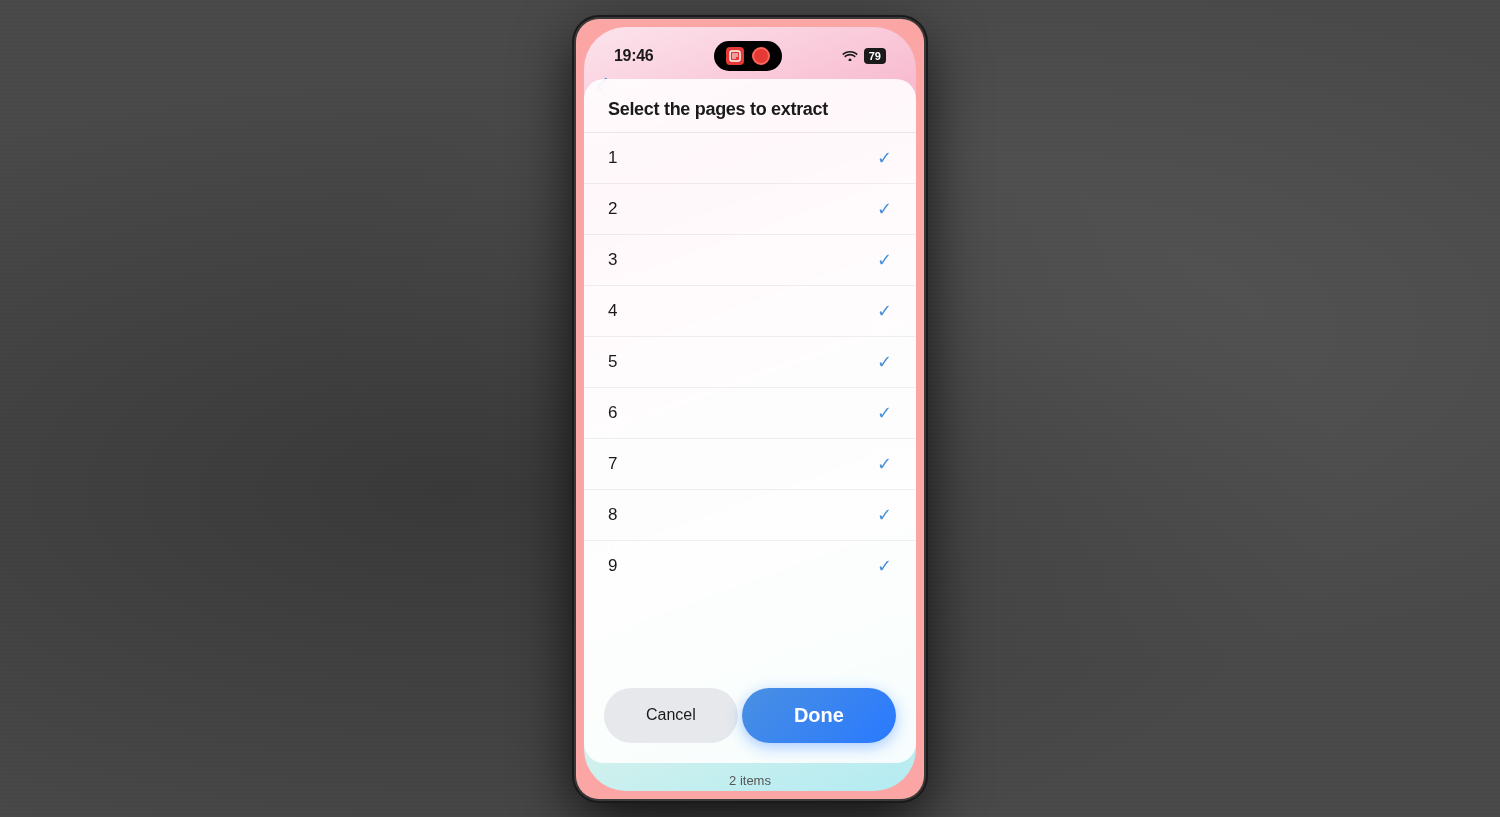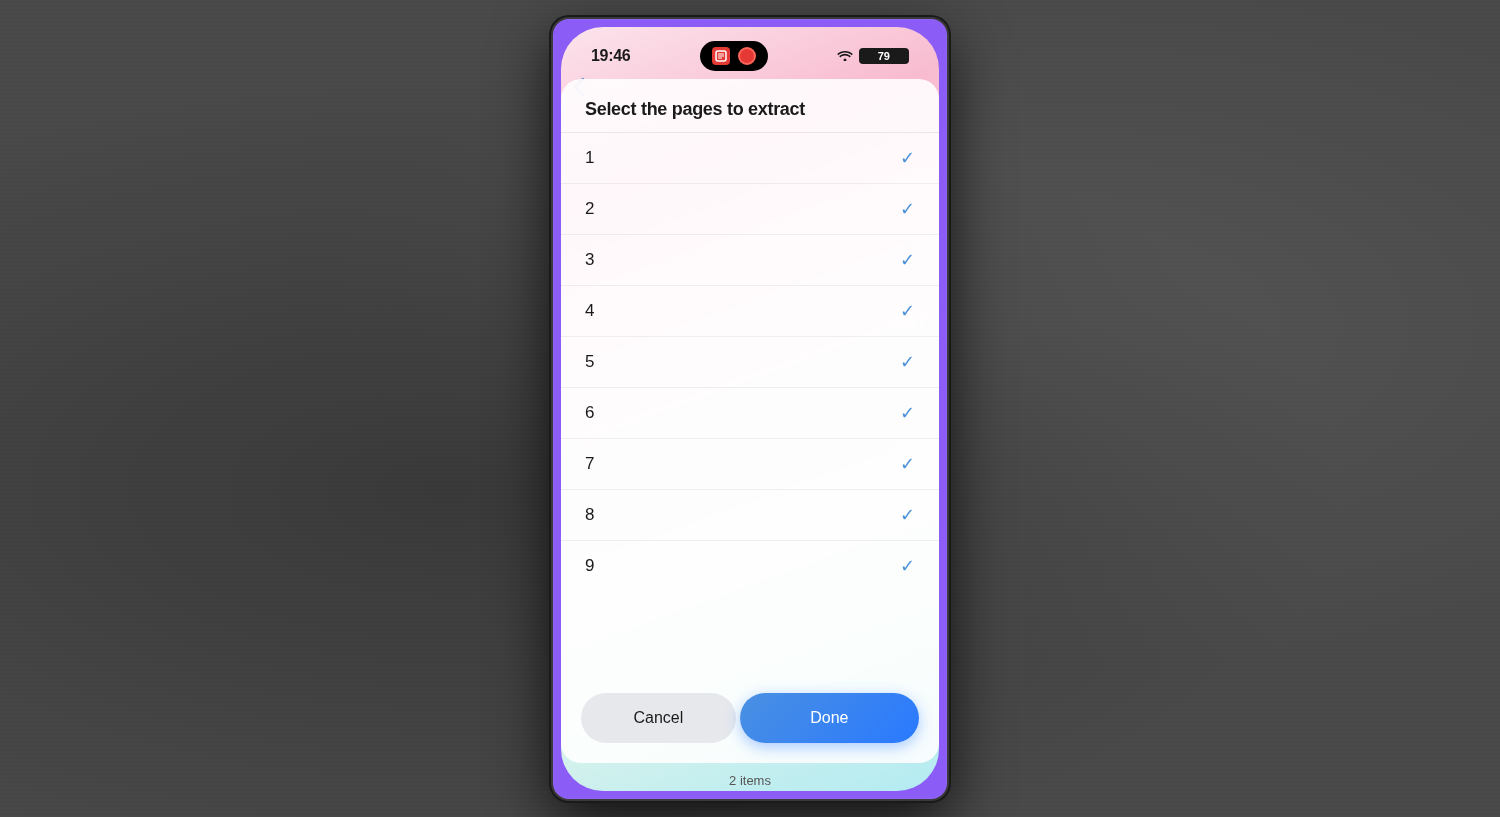--- a/index.html
+++ b/index.html
@@ -30,24 +30,24 @@
           transparent 2px,
           rgba(0,0,0,0.03) 2px,
           rgba(0,0,0,0.03) 4px
         );
       pointer-events: none;
     }
 
     
     .phone {
       position: relative;
-      width: 394px;
+      width: 348px;
       height: 780px;
-      background: #8b5cf6;
-      border-radius: 16px;
+      background: #fca5a5;
+      border-radius: 23px;
       box-shadow:
         0 0 0 2px #3a3a3a,
         0 0 0 4px #1a1a1a,
         0 20px 60px rgba(0,0,0,0.8),
         inset 0 0 0 1px rgba(255,255,255,0.05);
       overflow: hidden;
       display: flex;
       flex-direction: column;
     }
 
@@ -128,21 +128,21 @@
 
     .wifi-icon {
       color: #1a1a1a;
       font-size: 14px;
     }
 
     .battery-badge {
       background: #1a1a1a;
       color: white;
       border-radius: 4px;
-      padding: 2px 19px;
+      padding: 2px 5px;
       font-size: 11px;
       font-weight: 600;
     }
 
     
     .modal-sheet {
       margin: 0 0;
       flex: 1;
       background: rgba(255, 255, 255, 0.88);
       border-radius: 20px 20px 20px 20px;
@@ -220,22 +220,22 @@
       color: #1a1a1a;
       cursor: pointer;
     }
 
     .btn-done {
       flex: 1.2;
       padding: 16px;
       background: linear-gradient(135deg, #4a90e2, #2979ff);
       border: none;
       border-radius: 30px;
-      font-size: 16px;
-      font-weight: 400;
+      font-size: 20px;
+      font-weight: 700;
       color: white;
       cursor: pointer;
       box-shadow: 0 4px 15px rgba(41, 121, 255, 0.4);
     }
 
     
     .bottom-bar {
       padding: 8px 0 2px 0;
       text-align: center;
       flex-shrink: 0;

